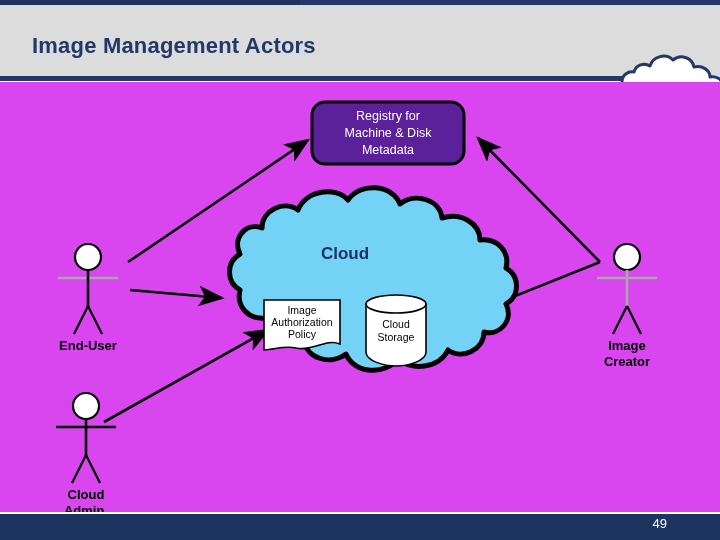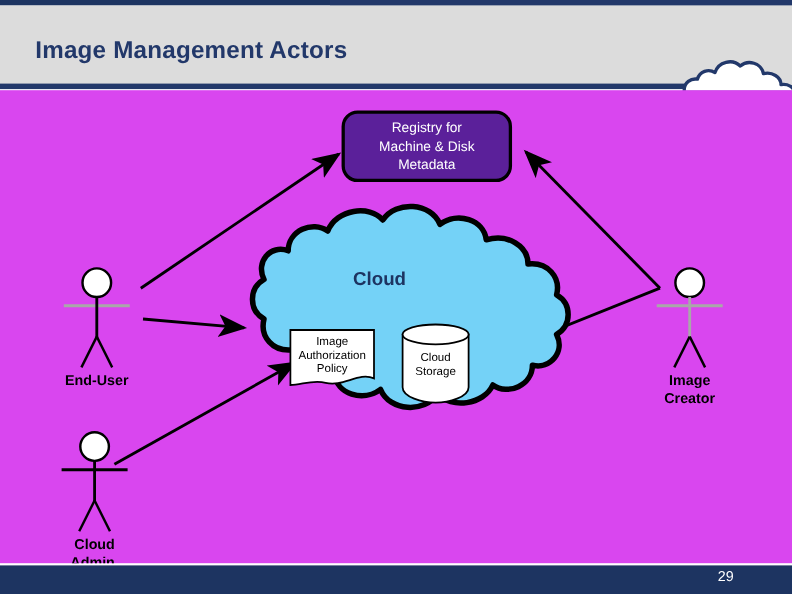--- a/index.html
+++ b/index.html
@@ -181,15 +181,15 @@
         <line x1="86" y1="373" x2="72" y2="401" stroke="#000000" stroke-width="2.2"></line>
         <line x1="86" y1="373" x2="100" y2="401" stroke="#000000" stroke-width="2.2"></line>
         <text class="nd-label" x="86" y="417" text-anchor="middle" font-size="13" font-weight="bold" fill="#000000">Cloud</text>
         <text class="nd-label" x="86" y="433" text-anchor="middle" font-size="13" font-weight="bold" fill="#000000">Admin.</text>
       </g>
 
     </svg>
   </div>
 
   <div class="footer-bar"></div>
-  <div class="page-number">29</div>
+  <div class="page-number">49</div>
 
 </div>
 
 </body></html>

